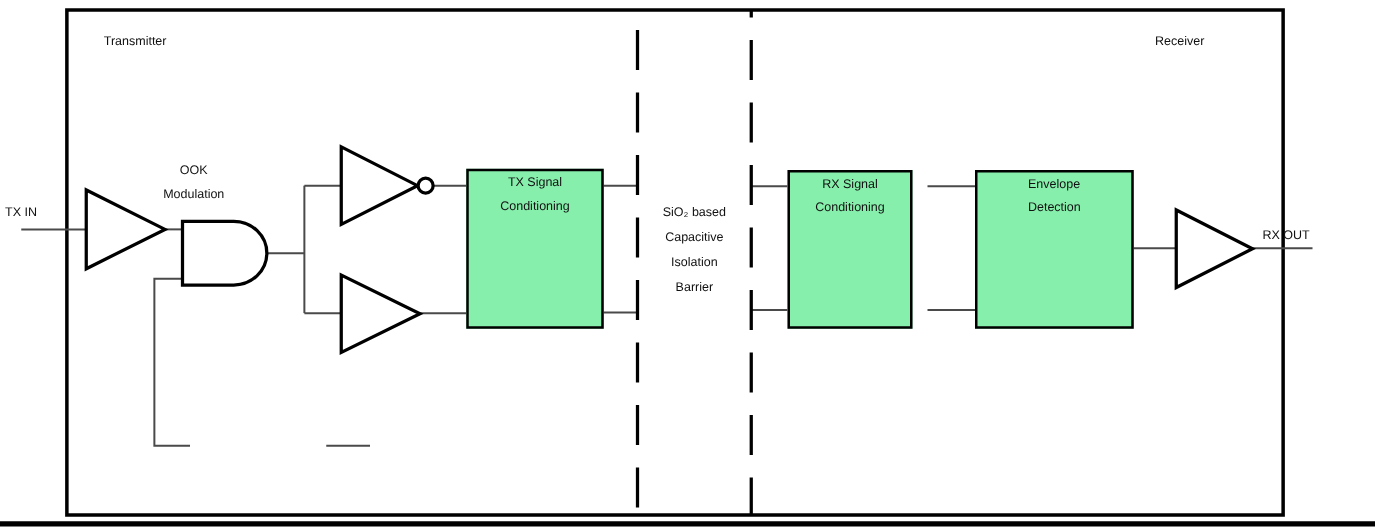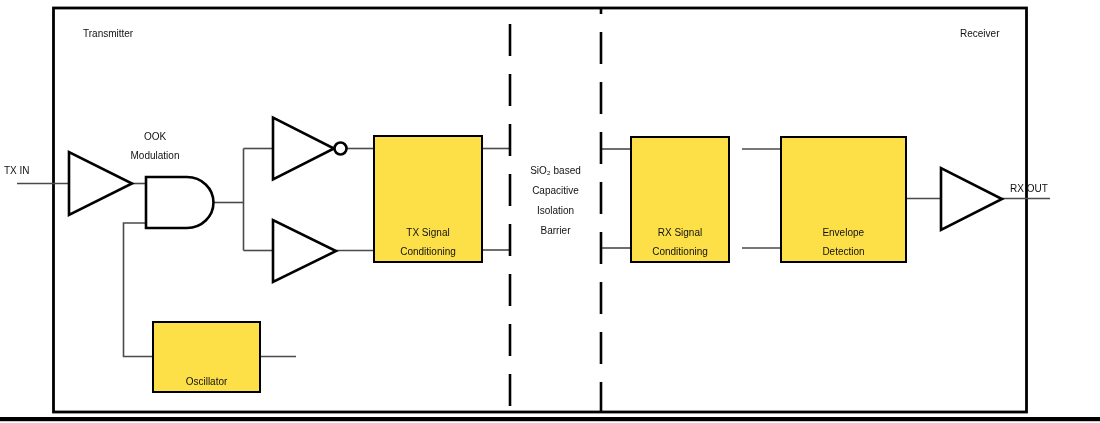--- a/index.html
+++ b/index.html
@@ -18,23 +18,23 @@
   }
   .stage svg {
     position: absolute;
     left: 0;
     top: 0;
   }
   .block {
     position: absolute;
     box-sizing: border-box;
     border: 2.6px solid #000000;
-    background: #fde047;
+    background: #86efac;
     display: flex;
-    align-items: flex-end;
+    align-items: flex-start;
     justify-content: center;
   }
   .block-label, .free-label {
     white-space: pre-line;
     text-align: center;
     font-size: 10px;
     line-height: 19px;
     color: #111111;
   }
   .free-label {
@@ -100,28 +100,25 @@
   <div class="block" style="left:630px; top:136px; width:100px; height:127px;">
     <span class="block-label">RX Signal
 Conditioning</span>
   </div>
 
   <div class="block" style="left:780px; top:136px; width:127px; height:127px;">
     <span class="block-label left-align">Envelope
 Detection</span>
   </div>
 
-  <div class="block" style="left:152px; top:321px; width:109px; height:72px;">
-    <span class="block-label">Oscillator</span>
-  </div>
 
 
   <div class="free-label" style="left:83px; top:24px;">Transmitter</div>
 
-  <div class="free-label" style="left:960px; top:24px;">Receiver</div>
+  <div class="free-label" style="left:924px; top:24px;">Receiver</div>
 
   <div class="free-label" style="left:4px; top:161px;text-align:center;">TX IN</div>
 
   <div class="free-label" style="left:1010px; top:179px;">RX OUT</div>
 
   <div class="free-label barrier-label" style="left:506px; top:161px; width:99px;">SiO₂ based
 Capacitive
 Isolation
 Barrier</div>
 

